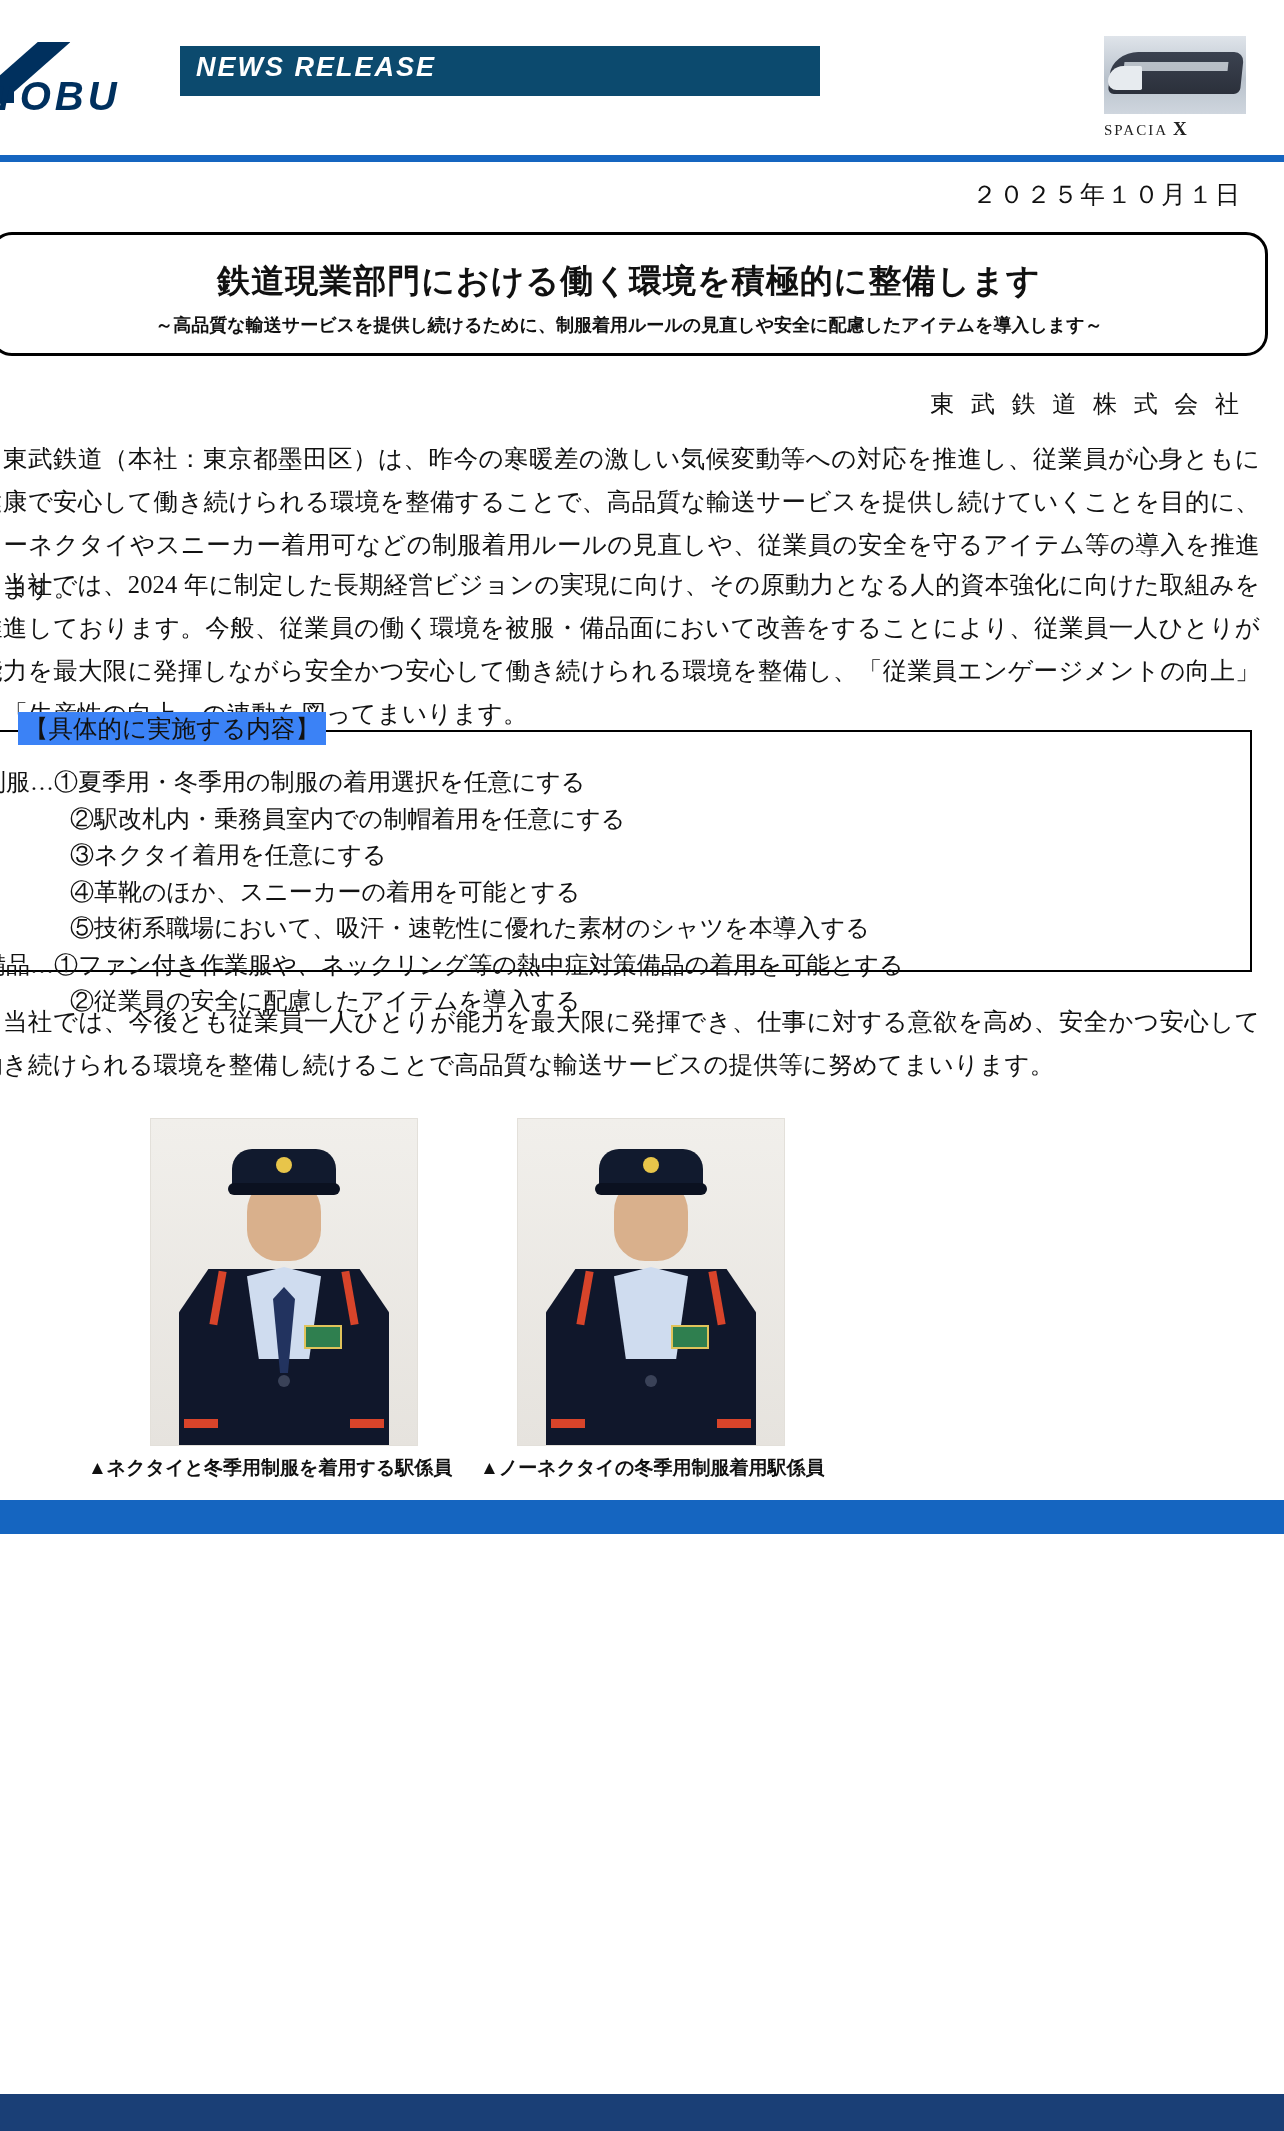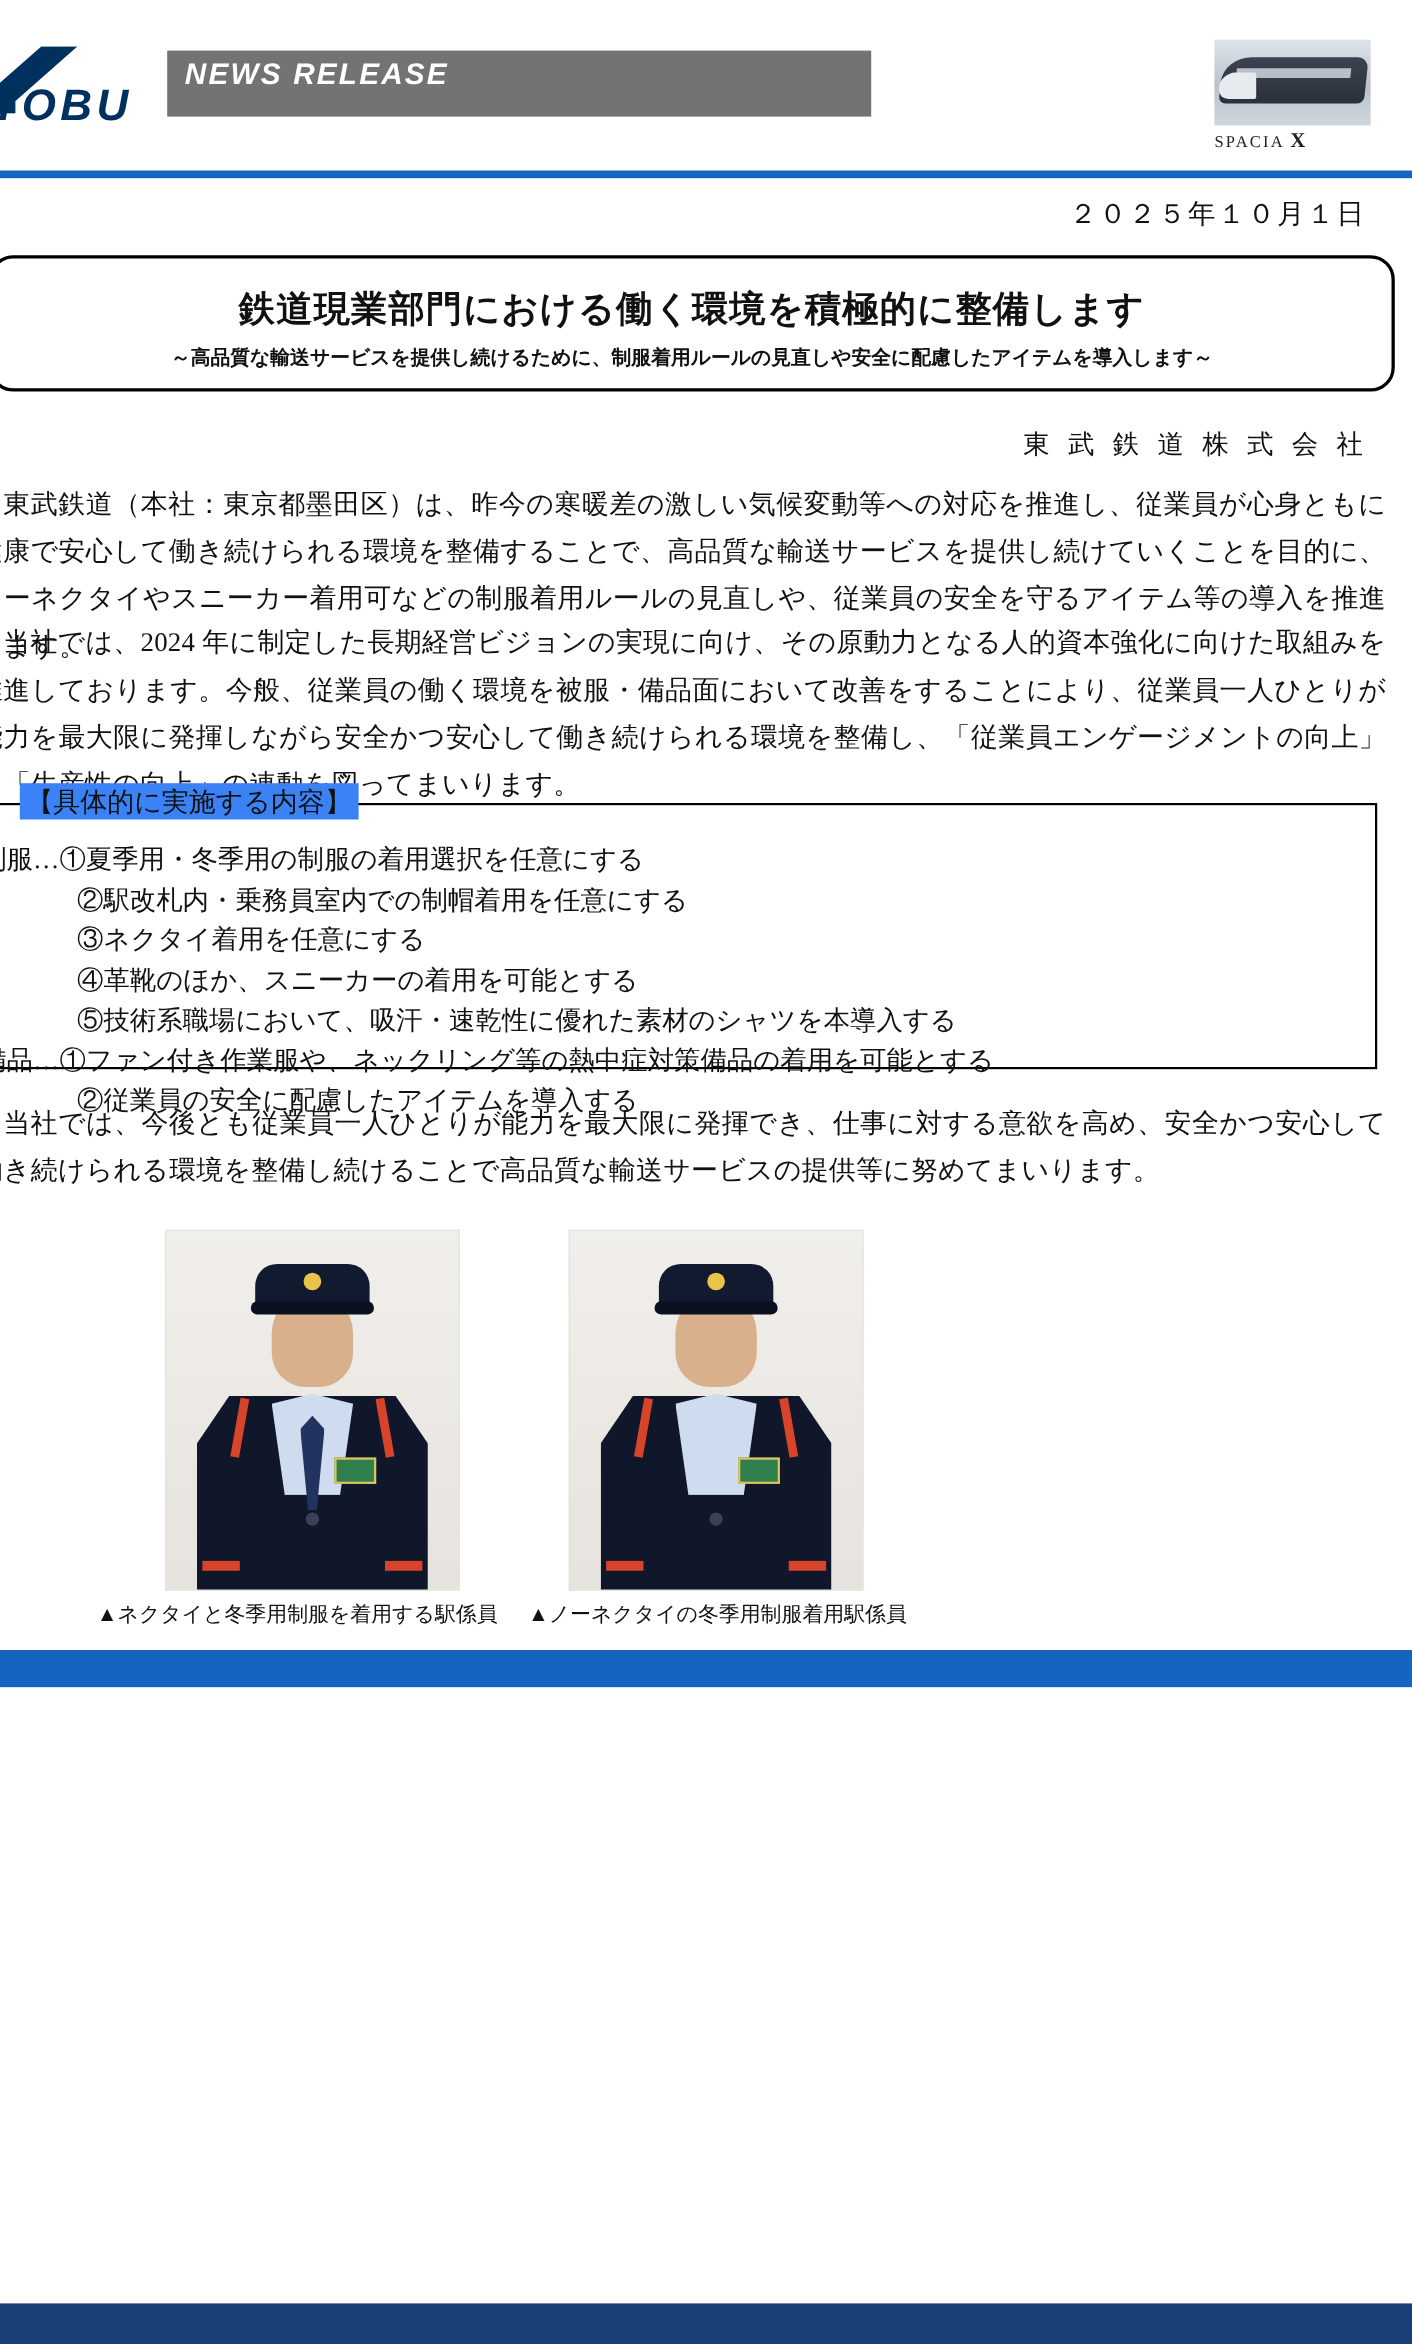--- a/index.html
+++ b/index.html
@@ -54,25 +54,25 @@
     font-family: "Liberation Sans", sans-serif;
     font-weight: bold;
     font-style: italic;
     font-size: 40px;
     letter-spacing: 4px;
     color: #00305e;
   }
 
   .news-band {
     position: absolute;
-    left: 152px;
+    left: 180px;
     top: 46px;
     width: 640px;
-    height: 60px;
-    background: #737373;
+    height: 50px;
+    background: #0c4a6e;
   }
   .news-band span {
     display: block;
     color: #ffffff;
     font-family: "Liberation Sans", sans-serif;
     font-style: italic;
     font-weight: bold;
     font-size: 27px;
     letter-spacing: 2px;
     padding: 6px 0 0 16px;
@@ -306,21 +306,21 @@
   .p-cuff-l, .p-cuff-r {
     position: absolute; top: 300px; width: 34px; height: 9px; background: #d8442a;
   }
   .p-cuff-l { left: 50%; margin-left: -100px; }
   .p-cuff-r { left: 50%; margin-left:  66px; }
 
   .caption {
     position: absolute;
     top: 1455px;
     font-family: "Liberation Sans", sans-serif;
-    font-weight: normal;
+    font-weight: bold;
     font-size: 19px;
     white-space: nowrap;
   }
   #caption-left  { left: 88px; }
   #caption-right { left: 480px; }
 
   
   .footer-band {
     position: absolute;
     left: 0;

